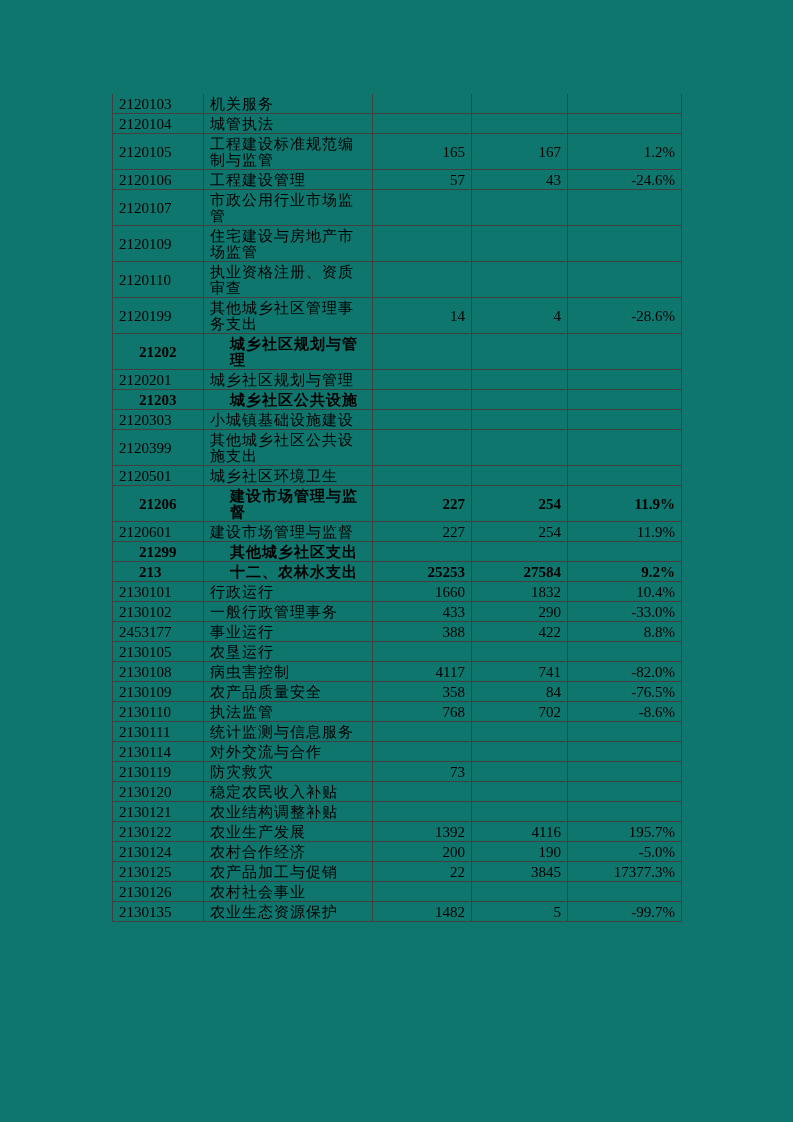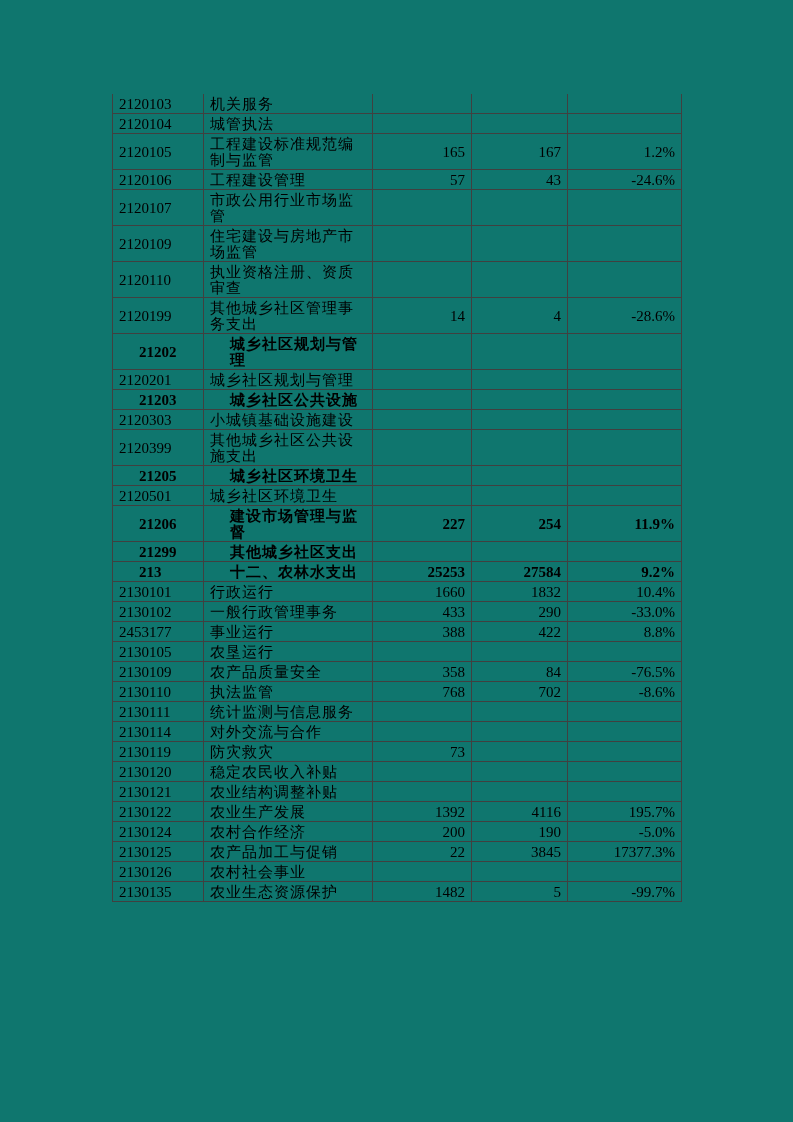--- a/index.html
+++ b/index.html
@@ -151,41 +151,41 @@
           <td class="num"></td>
           <td class="num"></td>
         </tr>
         <tr>
           <td class="code">2120399</td>
           <td class="name">其他城乡社区公共设施支出</td>
           <td class="num"></td>
           <td class="num"></td>
           <td class="num"></td>
         </tr>
-        <tr class="bold">
-          <td class="code">21205</td>
-          <td class="name">城乡社区环境卫生</td>
-          <td class="num"></td>
-          <td class="num"></td>
-          <td class="num"></td>
-        </tr>
         <tr>
           <td class="code">2120501</td>
           <td class="name">城乡社区环境卫生</td>
           <td class="num"></td>
           <td class="num"></td>
           <td class="num"></td>
         </tr>
         <tr class="bold">
           <td class="code">21206</td>
           <td class="name">建设市场管理与监督</td>
           <td class="num">227</td>
           <td class="num">254</td>
           <td class="num">11.9%</td>
         </tr>
+        <tr>
+          <td class="code">2120601</td>
+          <td class="name">建设市场管理与监督</td>
+          <td class="num">227</td>
+          <td class="num">254</td>
+          <td class="num">11.9%</td>
+        </tr>
         <tr class="bold">
           <td class="code">21299</td>
           <td class="name">其他城乡社区支出</td>
           <td class="num"></td>
           <td class="num"></td>
           <td class="num"></td>
         </tr>
         <tr class="bold">
           <td class="code">213</td>
           <td class="name">十二、农林水支出</td>
@@ -215,20 +215,27 @@
           <td class="num">8.8%</td>
         </tr>
         <tr>
           <td class="code">2130105</td>
           <td class="name">农垦运行</td>
           <td class="num"></td>
           <td class="num"></td>
           <td class="num"></td>
         </tr>
         <tr>
+          <td class="code">2130108</td>
+          <td class="name">病虫害控制</td>
+          <td class="num">4117</td>
+          <td class="num">741</td>
+          <td class="num">-82.0%</td>
+        </tr>
+        <tr>
           <td class="code">2130109</td>
           <td class="name">农产品质量安全</td>
           <td class="num">358</td>
           <td class="num">84</td>
           <td class="num">-76.5%</td>
         </tr>
         <tr>
           <td class="code">2130110</td>
           <td class="name">执法监管</td>
           <td class="num">768</td>

